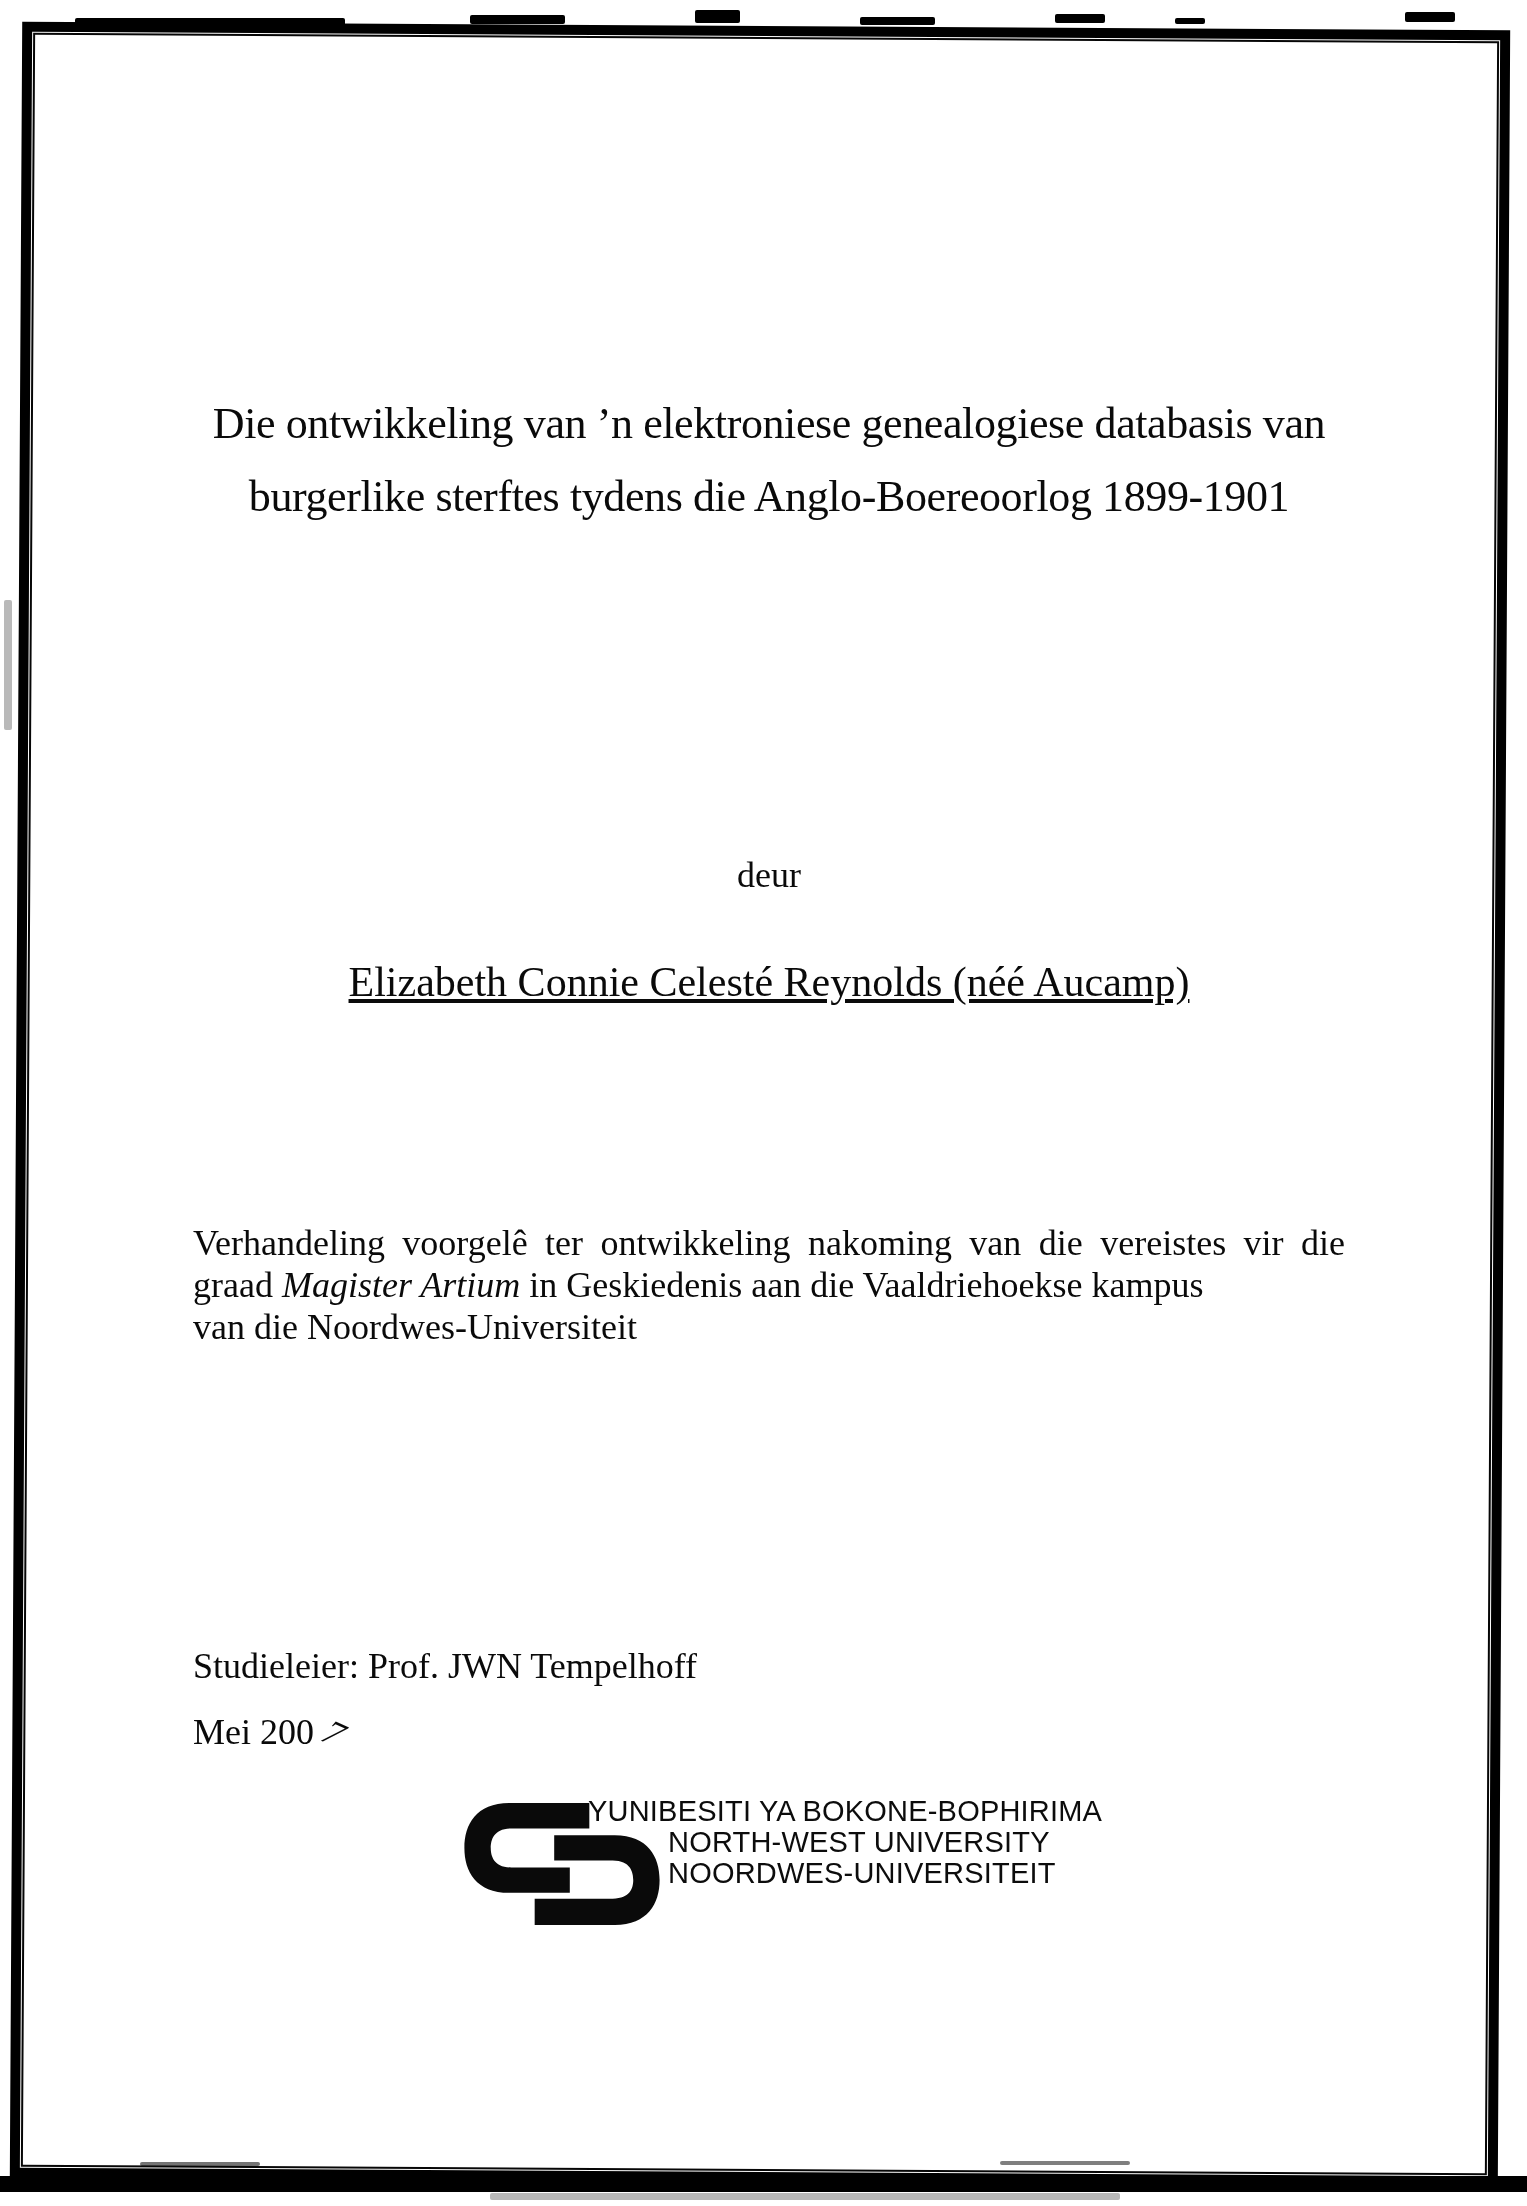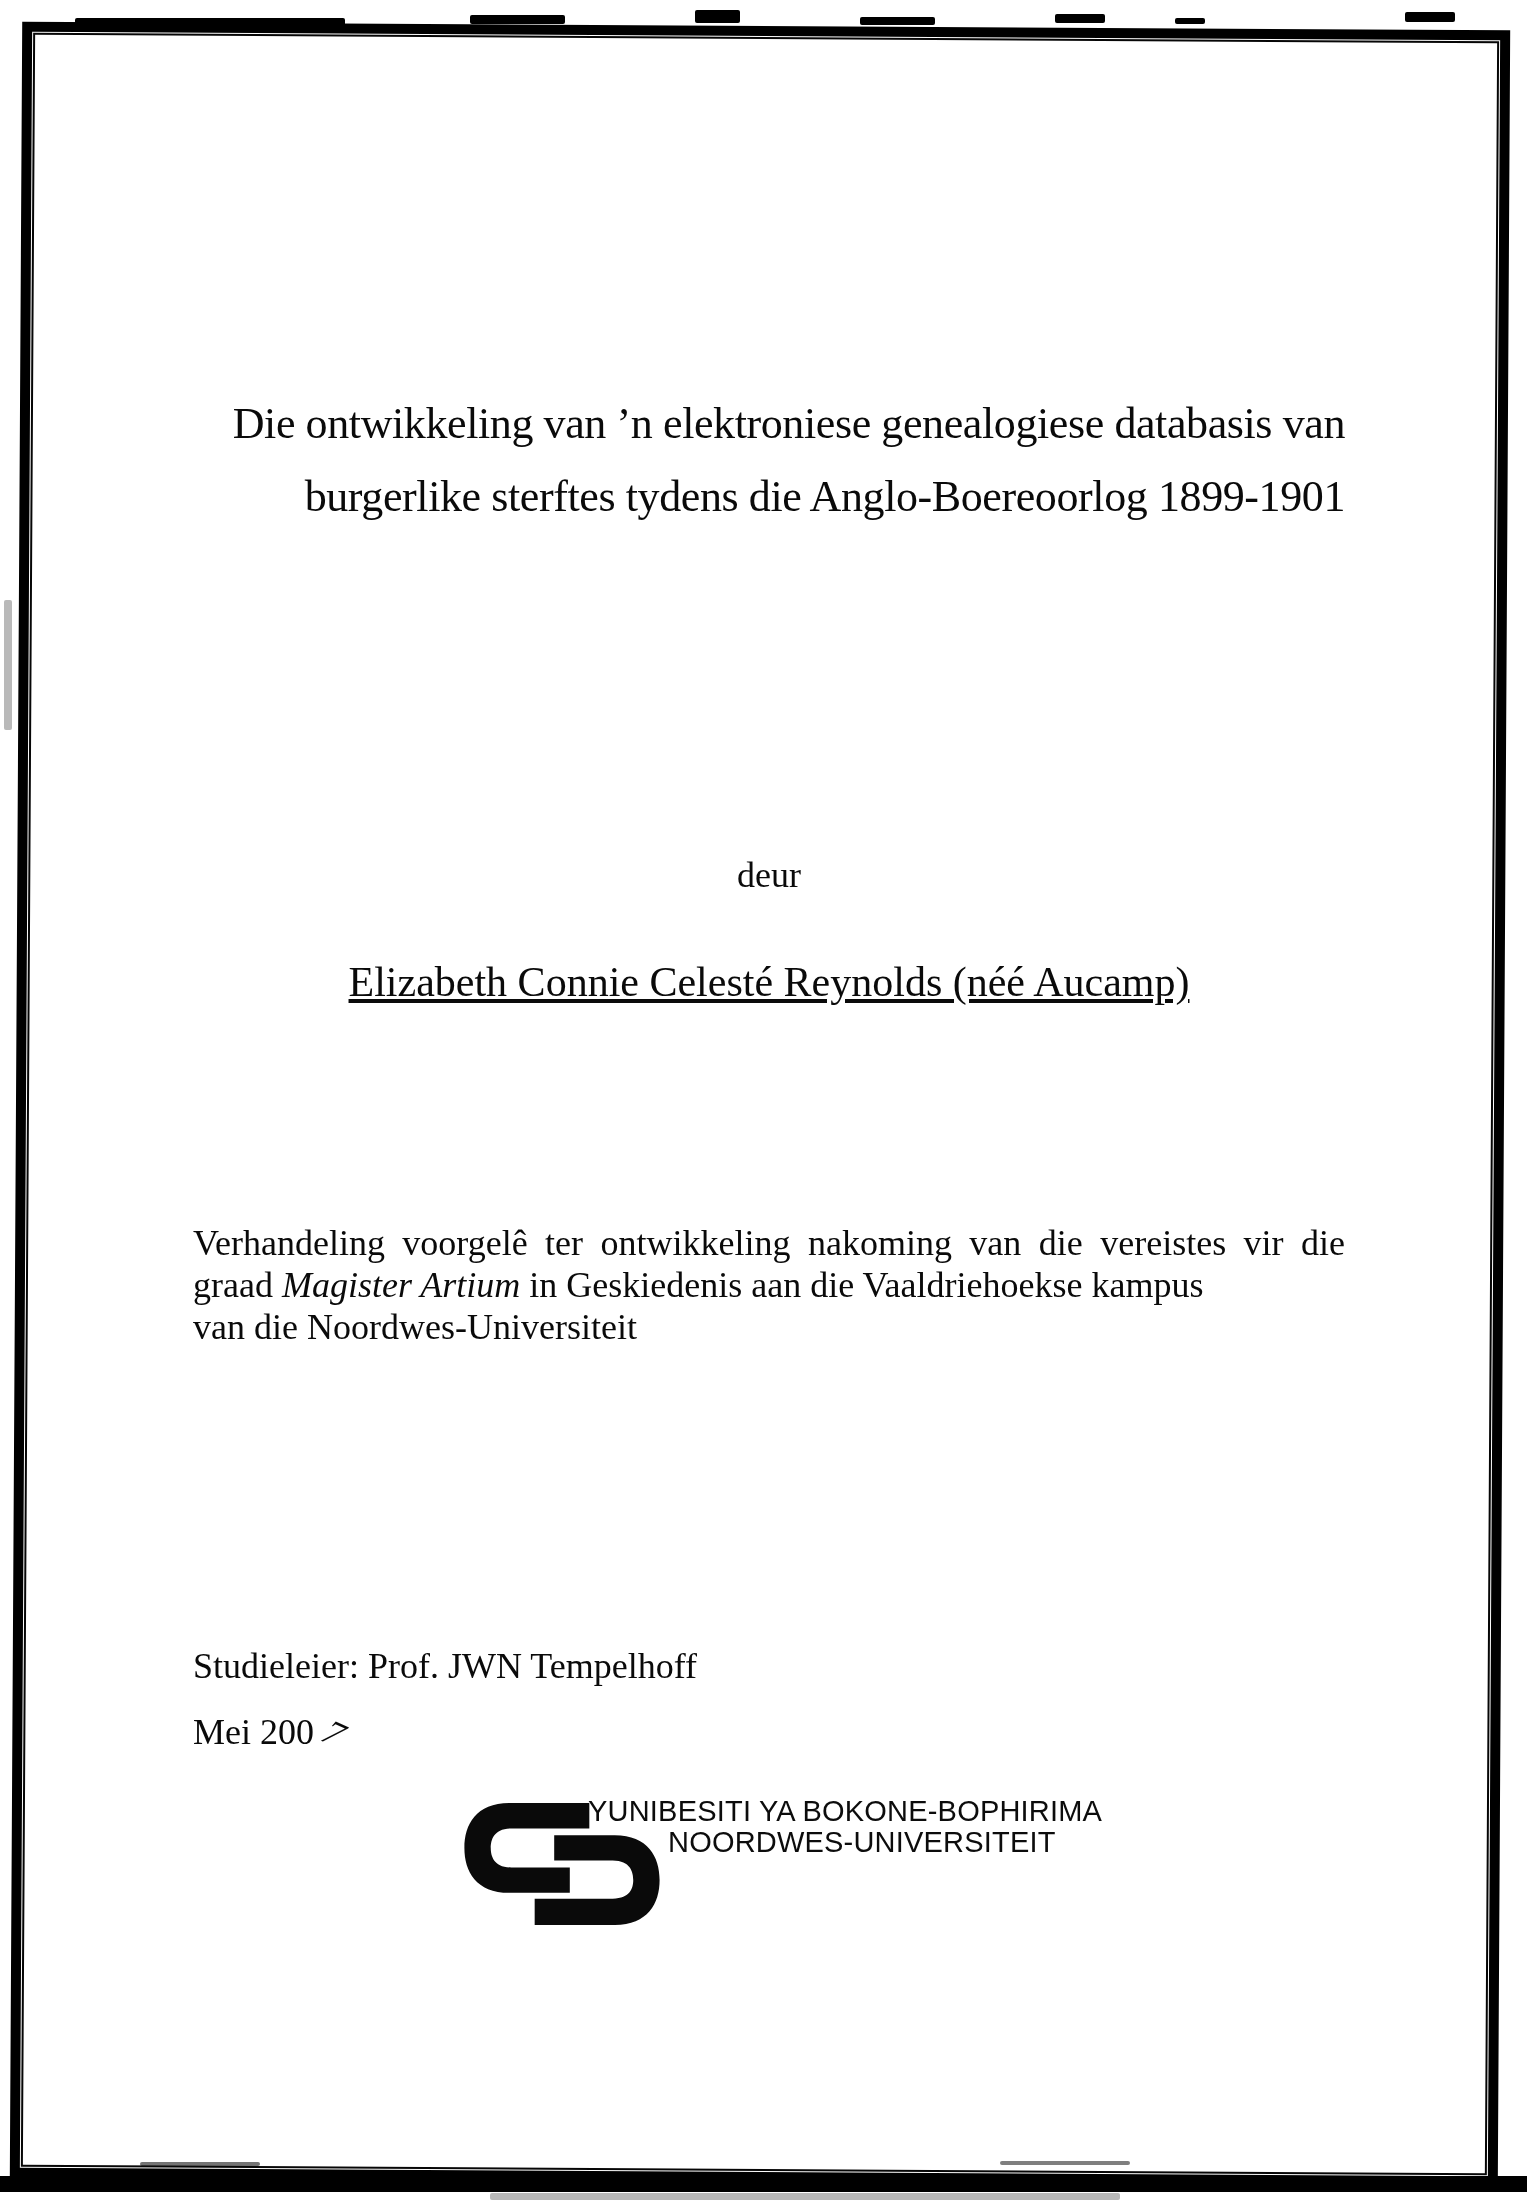--- a/index.html
+++ b/index.html
@@ -36,21 +36,21 @@
     width: 1527px; height: 16px;
     background: #000;
   }
 
   
   .content-col { left: 193px; width: 1152px; }
 
   .title {
     position: absolute;
     top: 387px;
-    text-align: right;
+    text-align: center;
     font-size: 44px;
     line-height: 73px;
     letter-spacing: -0.4px;
   }
   .byline {
     position: absolute;
     top: 852px;
     text-align: center;
     font-size: 36px;
     line-height: 46px;
@@ -142,14 +142,15 @@
   <div>Studieleier: Prof. JWN Tempelhoff</div>
   <div><span>Mei 200</span><span class="date-seven">7</span></div>
 </div>
 
 <svg class="logo-mark" viewBox="0 0 200 125" xmlns="http://www.w3.org/2000/svg" aria-hidden="true">
   <path d="M128 0 H46 C12 0 0 22 0 46 C0 70 12 92 46 92 H108 V66 H48 C30 66 27 54 27 46 C27 38 30 26 48 26 H128 Z" fill="#0a0a0a"></path>
   <path d="M72 125 H154 C188 125 200 103 200 79 C200 55 188 33 154 33 H92 V59 H152 C170 59 173 71 173 79 C173 87 170 98 152 98 H72 Z" fill="#0a0a0a"></path>
 </svg>
 <div class="logo-text">
   <div>YUNIBESITI YA BOKONE-BOPHIRIMA</div>
+  <div class="ind">NORTH-WEST UNIVERSITY</div>
   <div class="ind">NOORDWES-UNIVERSITEIT</div>
 </div>
 
 </body></html>

